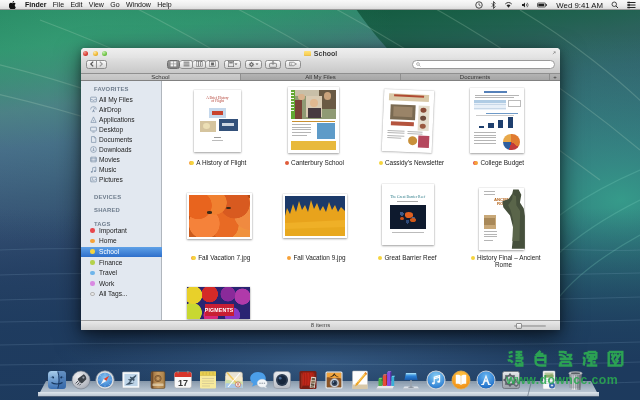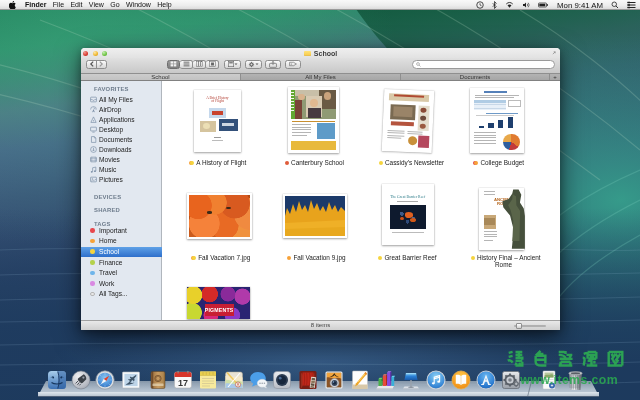--- a/index.html
+++ b/index.html
@@ -162,21 +162,21 @@
         </svg>
     <svg class="sic" width="8" height="8" viewBox="0 0 16 16">
           <path d="M2,6 L5,6 L8,3 L8,13 L5,10 L2,10 Z" fill="#222"></path>
           <path d="M10.5,5.5 A4,4 0 0 1 10.5,10.5 M12.5,3.5 A7,7 0 0 1 12.5,12.5" stroke="#222" stroke-width="1.2" fill="none"></path>
         </svg>
     <svg class="sic" width="11" height="8" viewBox="0 0 22 16">
           <rect x="1" y="4" width="16" height="8" rx="1.5" fill="none" stroke="#222" stroke-width="1.4"></rect>
           <rect x="2.6" y="5.6" width="12" height="4.8" fill="#222"></rect>
           <rect x="18" y="6.5" width="2" height="3" fill="#222"></rect>
         </svg>
-    <span class="time">Mon 9:41 AM</span>
+    <span class="time">Wed 9:41 AM</span>
     <svg class="sic" width="8" height="8" viewBox="0 0 16 16">
           <circle cx="6.5" cy="6.5" r="4.5" fill="none" stroke="#222" stroke-width="1.6"></circle>
           <path d="M10,10 L14,14" stroke="#222" stroke-width="1.8"></path>
         </svg>
     <svg class="sic" style="margin-right:4px" width="9" height="8" viewBox="0 0 18 16">
           <path d="M1,3 h16 M1,8 h16 M1,13 h16" stroke="#222" stroke-width="2"></path>
           <path d="M1,3 h5 M1,8 h5 M1,13 h5" stroke="#222" stroke-width="2.6"></path>
         </svg>
   </div>
 </div>
@@ -793,15 +793,15 @@
     <svg class="cn" viewBox="0 0 18 18">
           <path d="M2,2 L8,2 M9,1 L9,4 M2,5 C5,5 8,6 9,8 M16,5 L10,5 M15,5 L13,8 M3,9 L15,9 L15,8 M4,12 L14,12 M4,12 L4,16 M14,12 L14,16 M2,16 L16,16"></path>
         </svg>
     <svg class="cn" viewBox="0 0 18 18">
           <path d="M2,4 L5,3 M1,8 C2,8 3,9 3,10 M3,10 L2,16 M6,2 L15,2 M6,5 L15,5 M6,2 L6,9 M15,2 L15,9 M8,7 L13,7 M7,9 L15,9 M6,11 L10,11 L10,15 M13,11 L13,14 M5,16 L16,16"></path>
         </svg>
     <svg class="cn" viewBox="0 0 18 18">
           <path d="M2,2 L16,2 L16,16 M2,2 L2,16 L16,16 M5,4 L7,8 M9,4 L5,10 M9,4 L12,8 M14,4 L9,11 M6,10 L9,14 M12,10 L8,15"></path>
         </svg>
   </div>
-  <div style="position:absolute;right:10px;top:22.5px;font-size:12.3px;letter-spacing:0.4px;font-weight:bold">www.items.com</div>
+  <div style="position:absolute;right:10px;top:22.5px;font-size:12.3px;letter-spacing:0.4px;font-weight:bold">www.downcc.com</div>
 </div>
 </div>
 
 </body></html>

